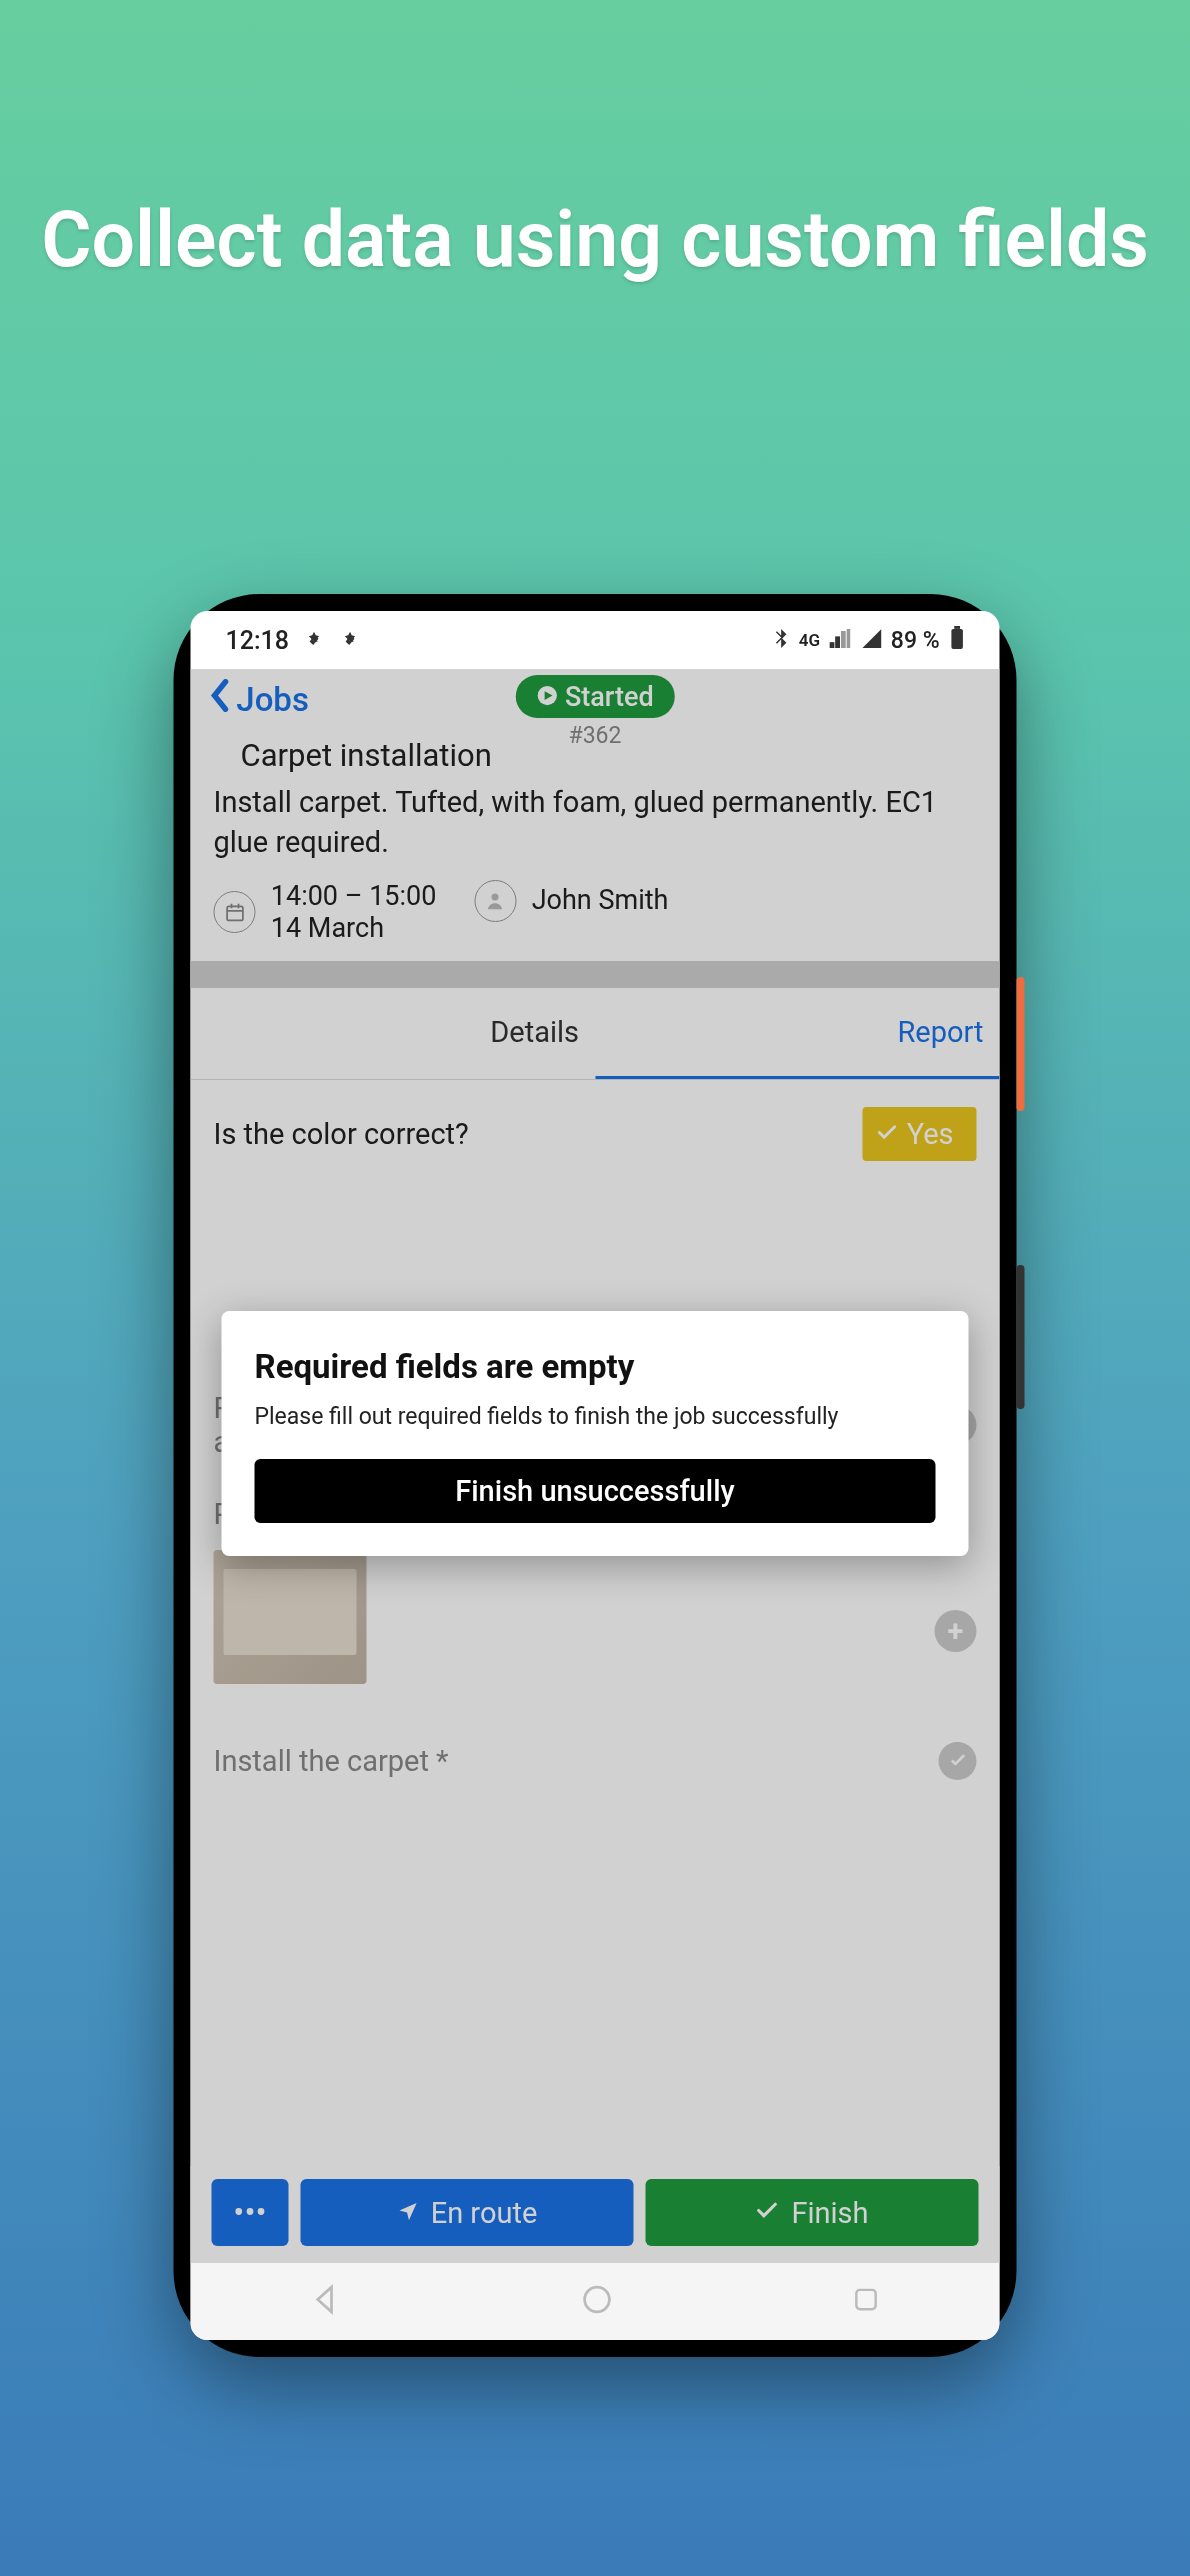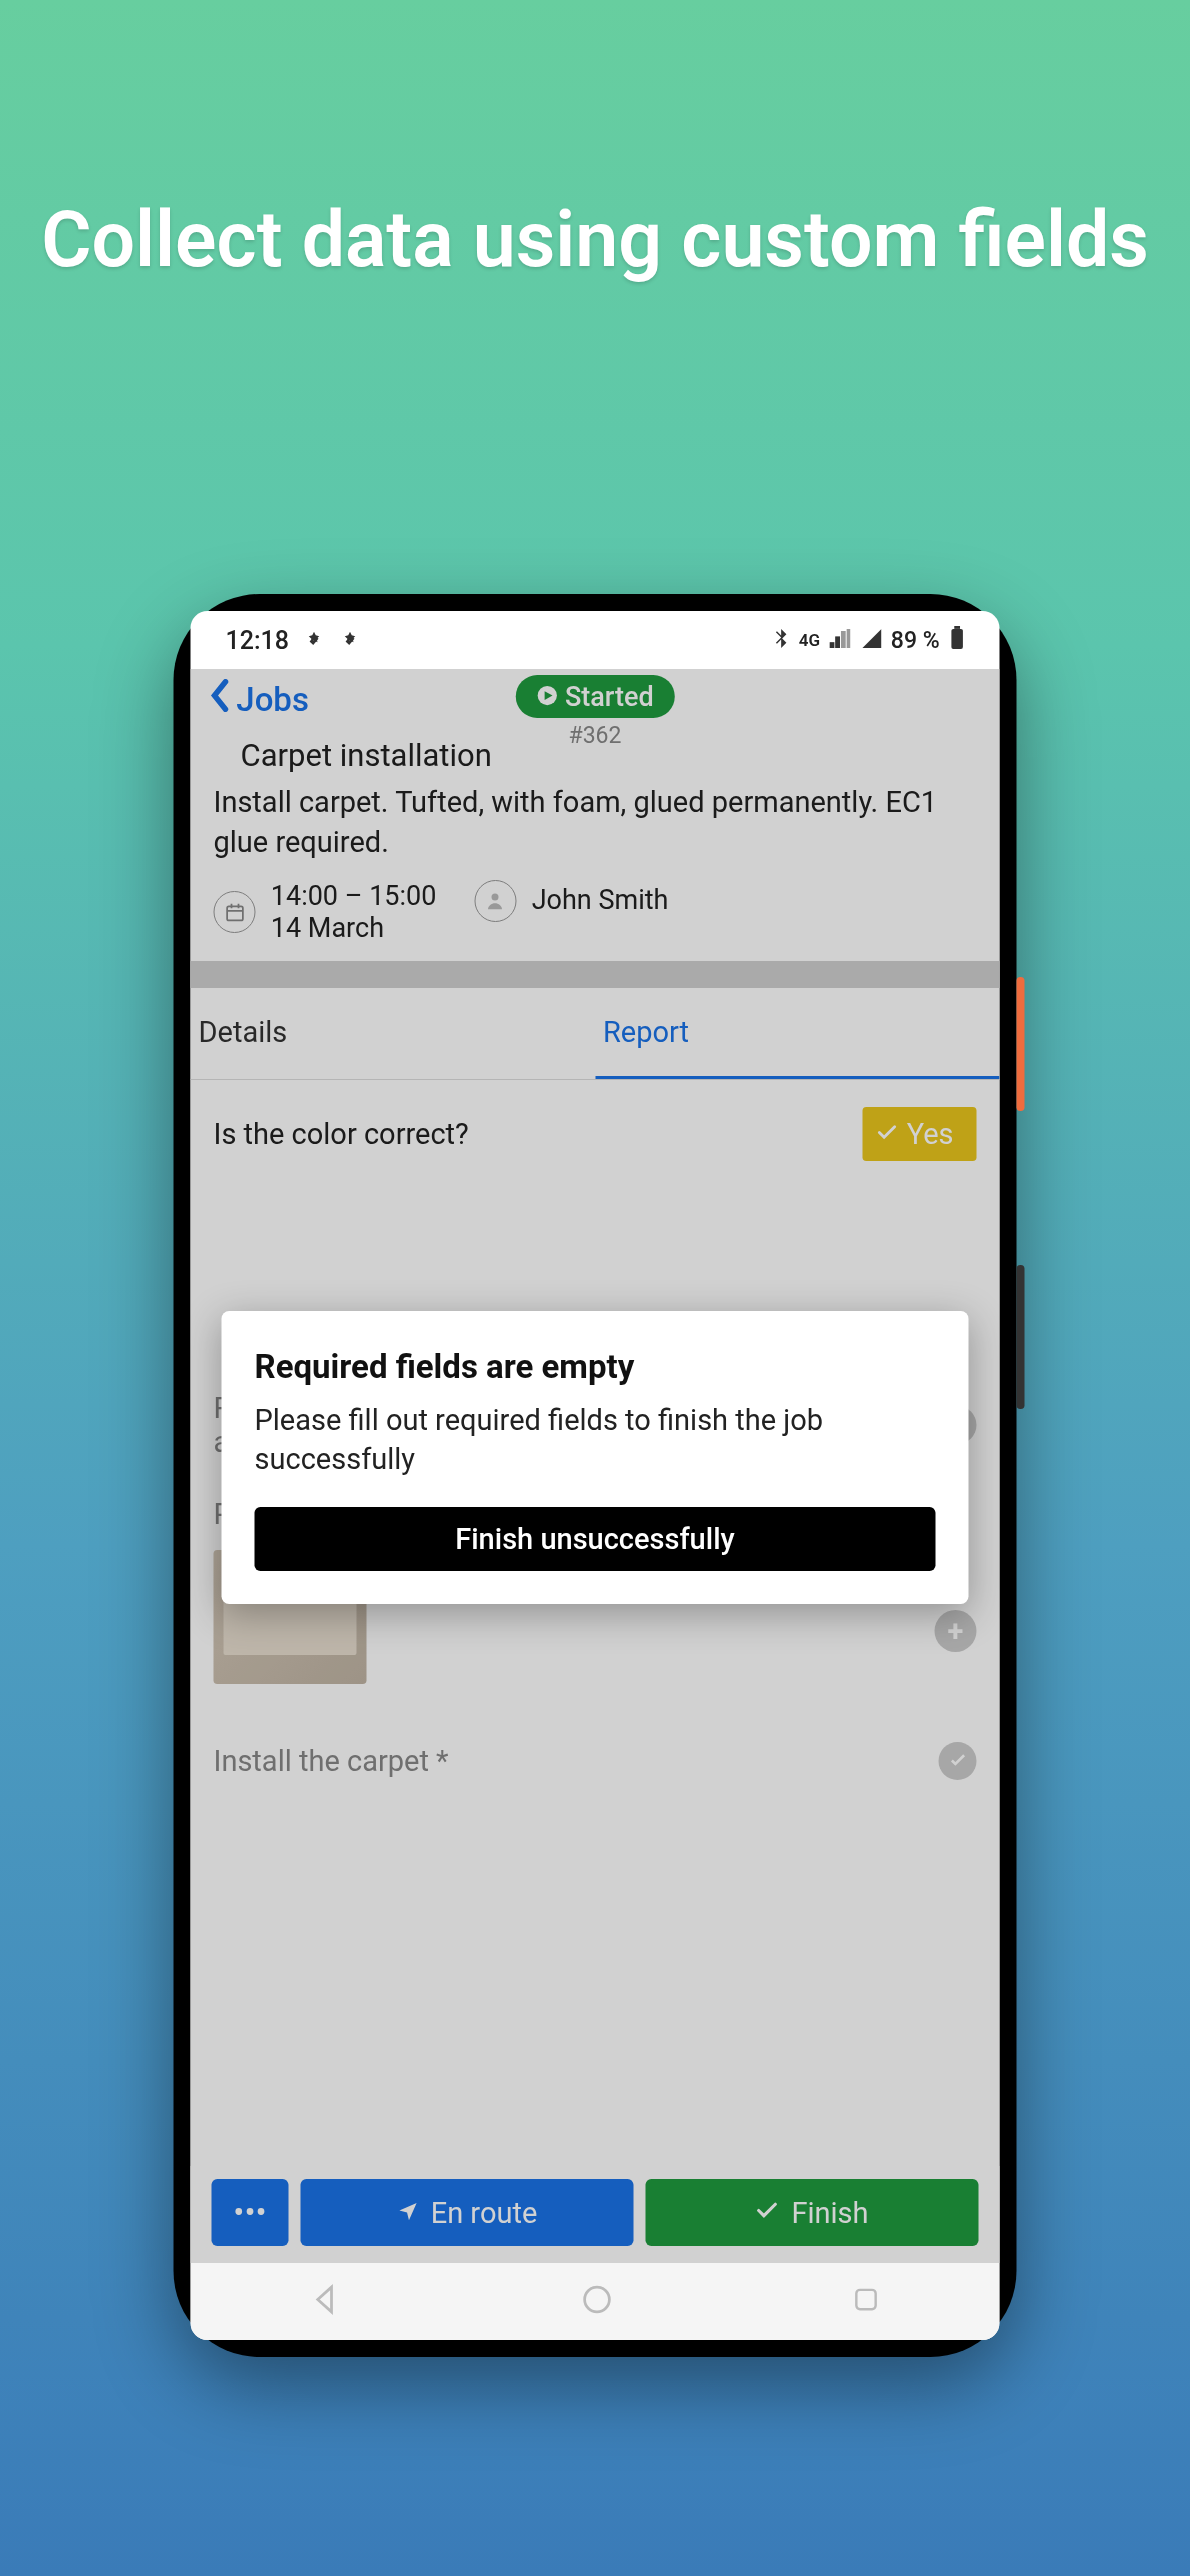--- a/index.html
+++ b/index.html
@@ -146,21 +146,21 @@
   .job-meta { display: flex; align-items: flex-start; gap: 38px; padding-bottom: 17px; margin-top: 18px; }
   .meta-item { display: flex; align-items: center; gap: 15.3px; }
   .meta-icon {
     width: 42px; height: 42px; border: 1.9px solid #999; border-radius: 50%;
     display: flex; align-items: center; justify-content: center; color: #888;
   }
   .meta-text { font-size: 27px; color: #222; line-height: 1.2; }
   .divider-thick { height: 27px; background: #d0d0d0; }
   .tabs { display: flex; border-bottom: 1px solid #ddd; }
   .tab {
-    flex: 1; text-align: left; padding: 27px 8px; font-size: 29px; color: #333;
+    flex: 1; text-align: right; padding: 27px 16px; font-size: 29px; color: #333;
   }
   .tab.active { color: #1a73e8; border-bottom: 3.8px solid #1a73e8; }
   .report-body { padding: 27px 23px 0 23px; }
   .field-row { display: flex; justify-content: space-between; align-items: center; margin-bottom: 38px; }
   .field-label { font-size: 29px; color: #222; }
   .yes-badge {
     background: #e9c61d; color: #fff; padding: 9.6px 23px 9.6px 13.4px;
     display: flex; align-items: center; gap: 7.7px; font-size: 29px; border-radius: 3.8px;
   }
   .field-gray { color: #888; }
@@ -206,21 +206,21 @@
     position: absolute;
     top: 642px;
     left: 31px; right: 31px;
     background: #fff;
     border-radius: 7.7px;
     padding: 36px 33px 33px 33px;
     box-shadow: 0 9.6px 38px rgba(0,0,0,0.3);
     z-index: 10;
   }
   .modal-title { font-size: 33px; font-weight: 700; color: #111; margin-bottom: 15.3px; }
-  .modal-msg { font-size: 29px; color: #222; line-height: 1.35; margin-bottom: 27px; }
+  .modal-msg { font-size: 23px; color: #222; line-height: 1.35; margin-bottom: 27px; }
   .modal-btn {
     width: 100%; height: 64px; background: #000000; color: #fff;
     border-radius: 5.8px; display: flex; align-items: center; justify-content: center;
     font-size: 29px; font-weight: 500;
   }
 </style>
 </head>
 <body>
 
 <div class="promo-title">Collect data using custom fields</div>

